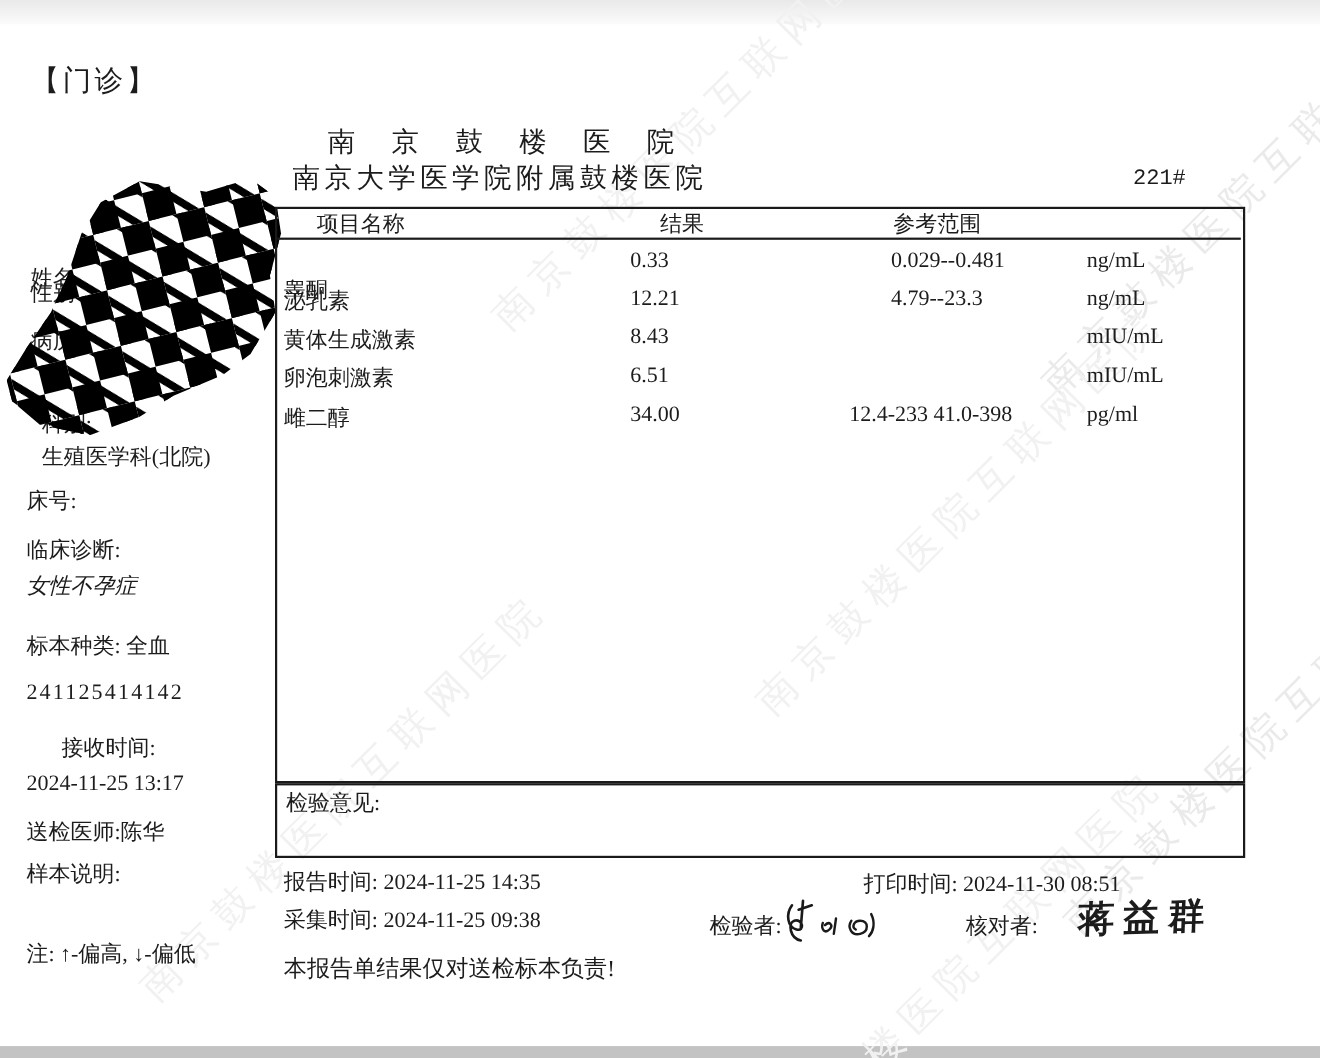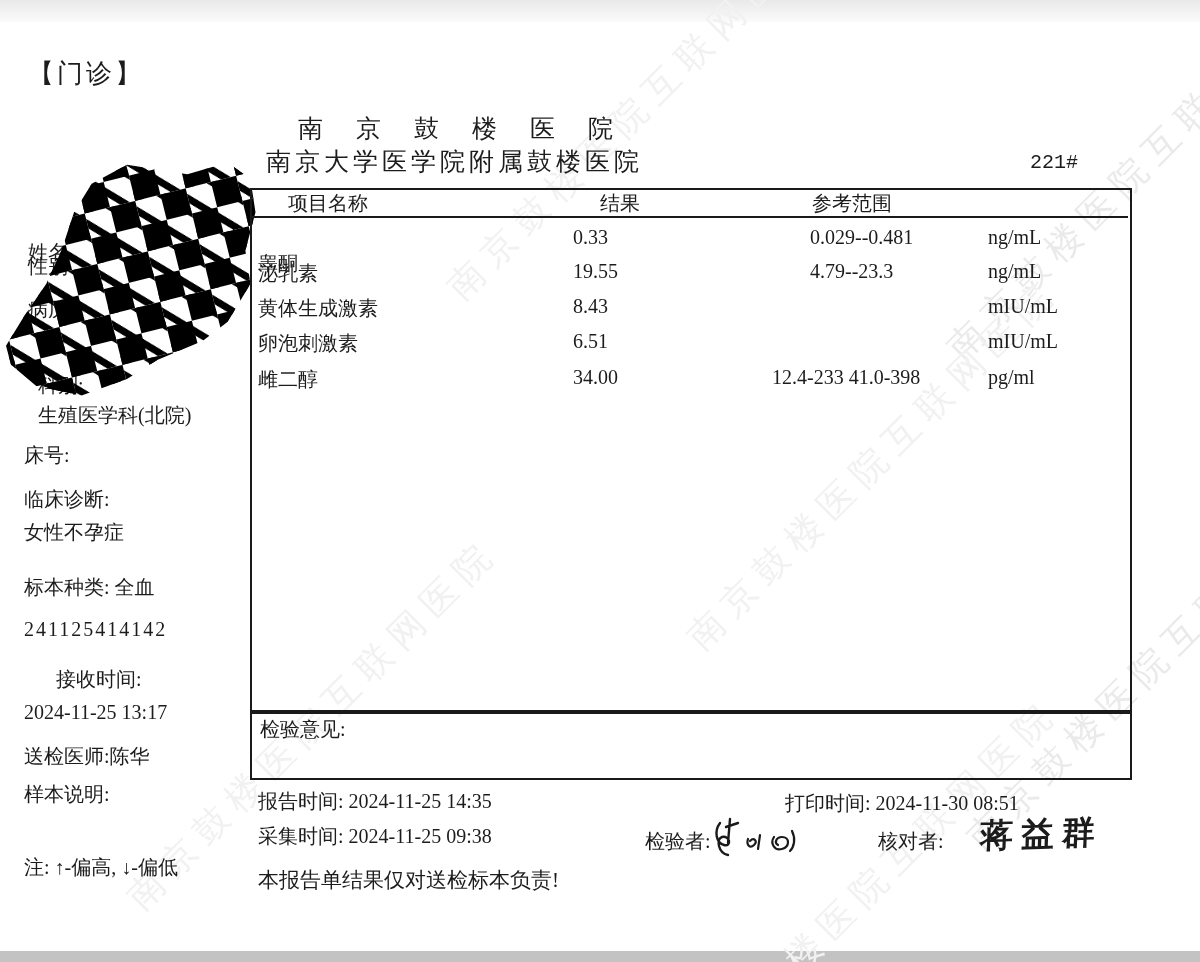--- a/index.html
+++ b/index.html
@@ -89,21 +89,21 @@
   <div class="abs side" style="left:28px;top:296px;">病历</div>
   <div class="abs side" style="left:38px;top:372px;">科别:</div>
 
   <div class="abs blob">
       <div class="blob-inner"></div>
     </div>
 
   <div class="abs side" style="left:38px;top:402px;">生殖医学科(北院)</div>
   <div class="abs side" style="left:24px;top:442px;">床号:</div>
   <div class="abs side" style="left:24px;top:486px;">临床诊断:</div>
-  <div class="abs side" style="left:24px;top:519px;">女性不孕症</div>
+  <div class="abs side" style="left:24px;top:519px;font-style:italic;">女性不孕症</div>
   <div class="abs side" style="left:24px;top:574px;">
     <span>标本种类:</span>
     <span>全血</span>
   </div>
   <div class="abs side" style="left:24px;top:618px;letter-spacing:2px;">241125414142</div>
   <div class="abs side" style="left:24px;top:666px;margin-left:32px;">接收时间:</div>
   <div class="abs side" style="left:24px;top:701px;">2024-11-25 13:17</div>
   <div class="abs side" style="left:24px;top:743px;">送检医师:陈华</div>
   <div class="abs side" style="left:24px;top:781px;">样本说明:</div>
   <div class="abs side" style="left:24px;top:854px;">注: ↑-偏高, ↓-偏低</div>
@@ -113,21 +113,21 @@
   <div class="abs th" style="left:288px;">项目名称</div>
   <div class="abs th" style="left:600px;">结果</div>
   <div class="abs th" style="left:812px;">参考范围</div>
 
   <div class="abs cell" style="left:258px;top:226px;margin-top:24px;">睾酮</div>
   <div class="abs cell" style="left:573px;top:226px;">0.33</div>
   <div class="abs cell" style="left:810px;top:226px;">0.029--0.481</div>
   <div class="abs cell" style="left:988px;top:226px;">ng/mL</div>
 
   <div class="abs cell" style="left:258px;top:260px;">泌乳素</div>
-  <div class="abs cell" style="left:573px;top:260px;">19.55</div>
+  <div class="abs cell" style="left:573px;top:260px;">12.21</div>
   <div class="abs cell" style="left:810px;top:260px;">4.79--23.3</div>
   <div class="abs cell" style="left:988px;top:260px;">ng/mL</div>
 
   <div class="abs cell" style="left:258px;top:295px;">黄体生成激素</div>
   <div class="abs cell" style="left:573px;top:295px;">8.43</div>
   <div class="abs cell" style="left:988px;top:295px;">mIU/mL</div>
 
   <div class="abs cell" style="left:258px;top:330px;">卵泡刺激素</div>
   <div class="abs cell" style="left:573px;top:330px;">6.51</div>
   <div class="abs cell" style="left:988px;top:330px;">mIU/mL</div>

